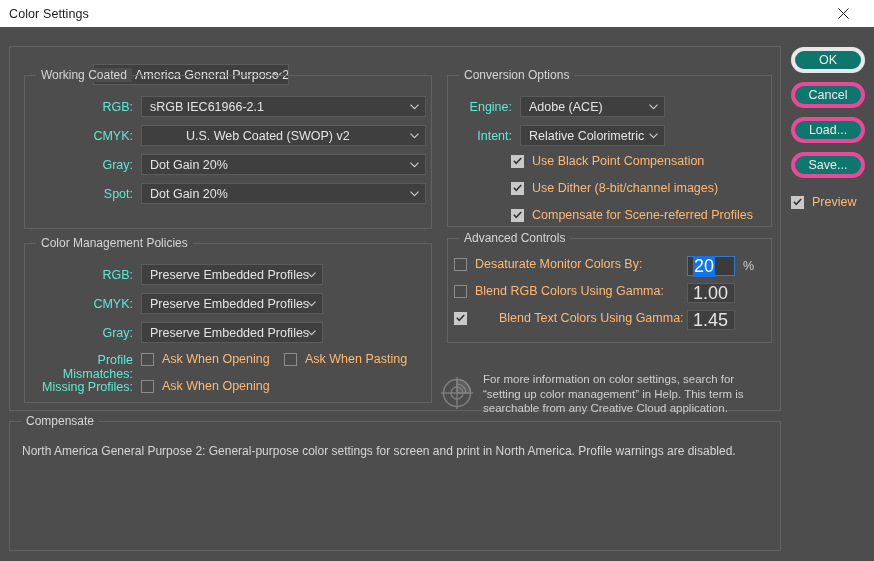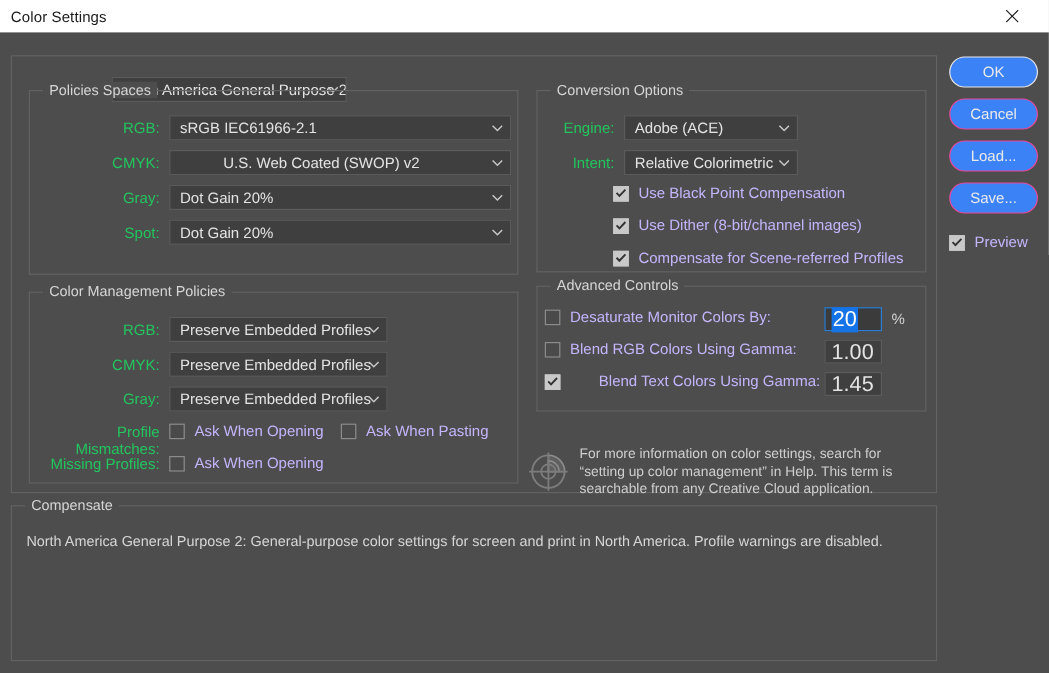--- a/index.html
+++ b/index.html
@@ -96,21 +96,21 @@
     display: block;
   }
   .dd .chev svg { display: block; }
 
   
   .field-row {
     position: absolute;
     display: flex; align-items: center;
   }
   .field-label {
-    font-size: 12.5px; color: #22c55e;
+    font-size: 12.5px; color: #5eead4;
     text-align: right; margin-right: 8px;
   }
 
   
   .cb-row {
     position: absolute;
     display: flex; align-items: center;
     cursor: default;
   }
   .cbox {
@@ -121,21 +121,21 @@
     align-items: center; justify-content: center;
     flex: none;
   }
   .cbox.on {
     background: #c9c9c9;
     border-color: #c9c9c9;
   }
   .cbox .mark { display: none; }
   .cbox.on .mark { display: block; }
   .cb-label {
-    font-size: 12.5px; color: #c4b5fd; margin-left: 8px;
+    font-size: 12.5px; color: #fdba74; margin-left: 8px;
     white-space: nowrap;
   }
 
   
   .numbox {
     position: absolute;
     width: 48px; height: 20px;
     background: #3f3f3f;
     border: 1px solid #5b5b5b;
     color: #e4e4e4;
@@ -171,22 +171,22 @@
     line-height: 14.5px;
     color: #cfcfcf;
   }
 
   
   .btn {
     position: absolute;
     left: 791px;
     width: 74px; height: 26px;
     border-radius: 13px;
-    background: #3b82f6;
-    border: 1px solid #ec4899;
+    background: #0f766e;
+    border: 4px solid #ec4899;
     color: #eaeaea;
     font-size: 12.5px;
     display: flex; align-items: center; justify-content: center;
     cursor: default;
     text-align: right;
   }
   .btn.primary { border-color: #e8e8e8; }
   .preview-row {
     position: absolute; left: 791px; top: 168px;
     display: flex; align-items: center;
@@ -224,21 +224,21 @@
       <span>North America General Purpose 2</span>
       <span class="chev">
         <svg width="9" height="6" viewBox="0 0 9 6">
             <path d="M0.5 1 L4.5 5 L8.5 1" fill="none" stroke="#c9c9c9" stroke-width="1.2"></path>
           </svg>
       </span>
     </div>
   </div>
 
   <div class="group grp-working">
-    <span class="group-label">Policies Spaces</span>
+    <span class="group-label">Working Coated</span>
 
     <div class="field-row" style="left:8px; top:20px;">
       <span class="field-label" style="width:100px;">RGB:</span>
       <div class="dd" style="width:285px;">
         <span>sRGB IEC61966-2.1</span>
         <span class="chev">
           <svg width="9" height="6" viewBox="0 0 9 6">
               <path d="M0.5 1 L4.5 5 L8.5 1" fill="none" stroke="#c9c9c9" stroke-width="1.2"></path>
             </svg>
         </span>

